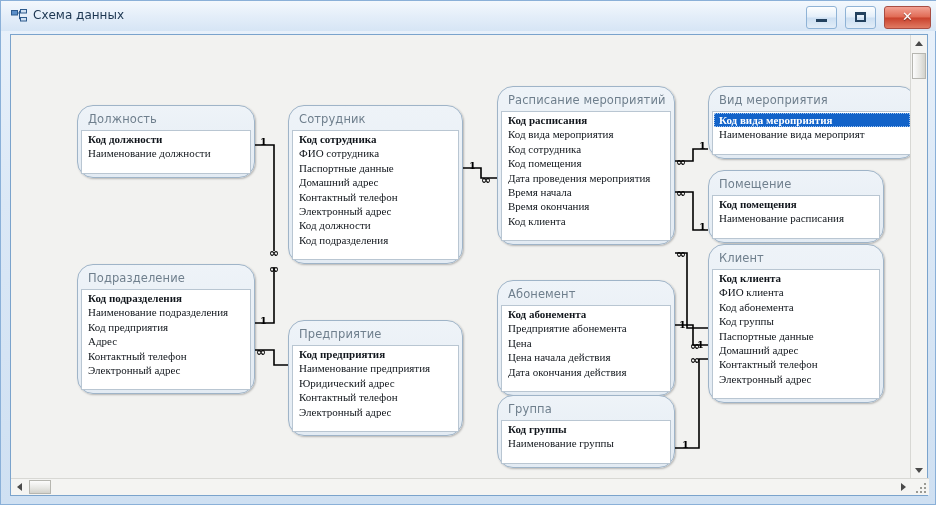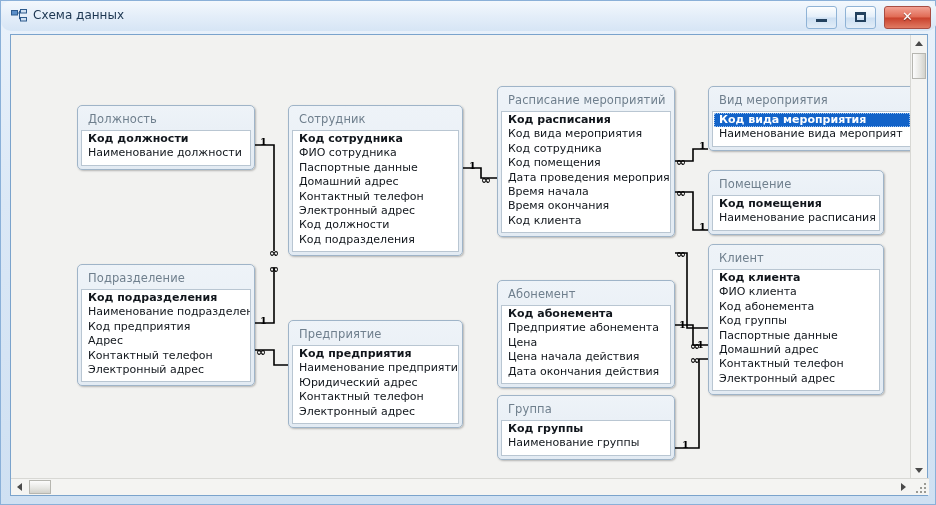--- a/index.html
+++ b/index.html
@@ -11,21 +11,20 @@
   .window{
     position:absolute;left:0;top:0;width:936px;height:505px;
     background:linear-gradient(#eaf2fb,#dbe8f6 40%,#cfe0f2);
     border:1px solid #8ab0d8;
     box-sizing:border-box;
   }
   
   .titlebar{
     position:absolute;left:0;top:0;width:936px;height:30px;
     background:linear-gradient(#f3f8fd,#e4eef9 50%,#d6e5f5);
-    border-radius:10px;
   }
   .title-icon{
     position:absolute;left:10px;top:8px;width:16px;height:15px;
   }
   .title-text{
     position:absolute;left:32px;top:7px;
     font-size:12px;color:#1b3550;white-space:nowrap;
   }
   .winbtns{position:absolute;right:6px;top:5px;height:21px;}
   .wbtn{
@@ -84,33 +83,33 @@
     position:absolute;left:18px;top:1px;width:22px;height:14px;
     background:linear-gradient(#fcfcfc,#e6e6e2 60%,#d2d2cc);
     border:1px solid #b6b6b0;box-sizing:border-box;
   }
   .corner-grip{position:absolute;right:1px;bottom:1px;width:14px;height:14px;}
   
   .tbl{
     position:absolute;
     background:linear-gradient(#eef3f8,#e3ebf3);
     border:1px solid #9fb4c8;
-    border-radius:5px;
+    border-radius:16px;
     box-shadow:1px 1px 2px rgba(0,0,0,.25);
     box-sizing:border-box;
     padding:3px;
   }
   .tbl-title{
     font-size:11.5px;color:#6f7f8d;
     padding:3px 2px 4px 7px;white-space:nowrap;
     letter-spacing:.1px;
   }
   .tbl-fields{
     background:#ffffff;border:1px solid #b9c6d2;
-    box-sizing:border-box;padding:1px 0 4px 0;
+    box-sizing:border-box;padding:1px 0 12px 0;font-family:Liberation Serif, serif;
   }
   .fld{
     font-size:11px;color:#11161c;line-height:14.4px;height:14.4px;
     padding-left:6px;white-space:nowrap;overflow:hidden;
   }
   .fld.pk{font-weight:bold;}
   .fld.sel{
     background:#1263c9;color:#ffffff;
     outline:1px dotted #9dc3ef;outline-offset:-1px;
     margin:0 1px;padding-left:5px;

